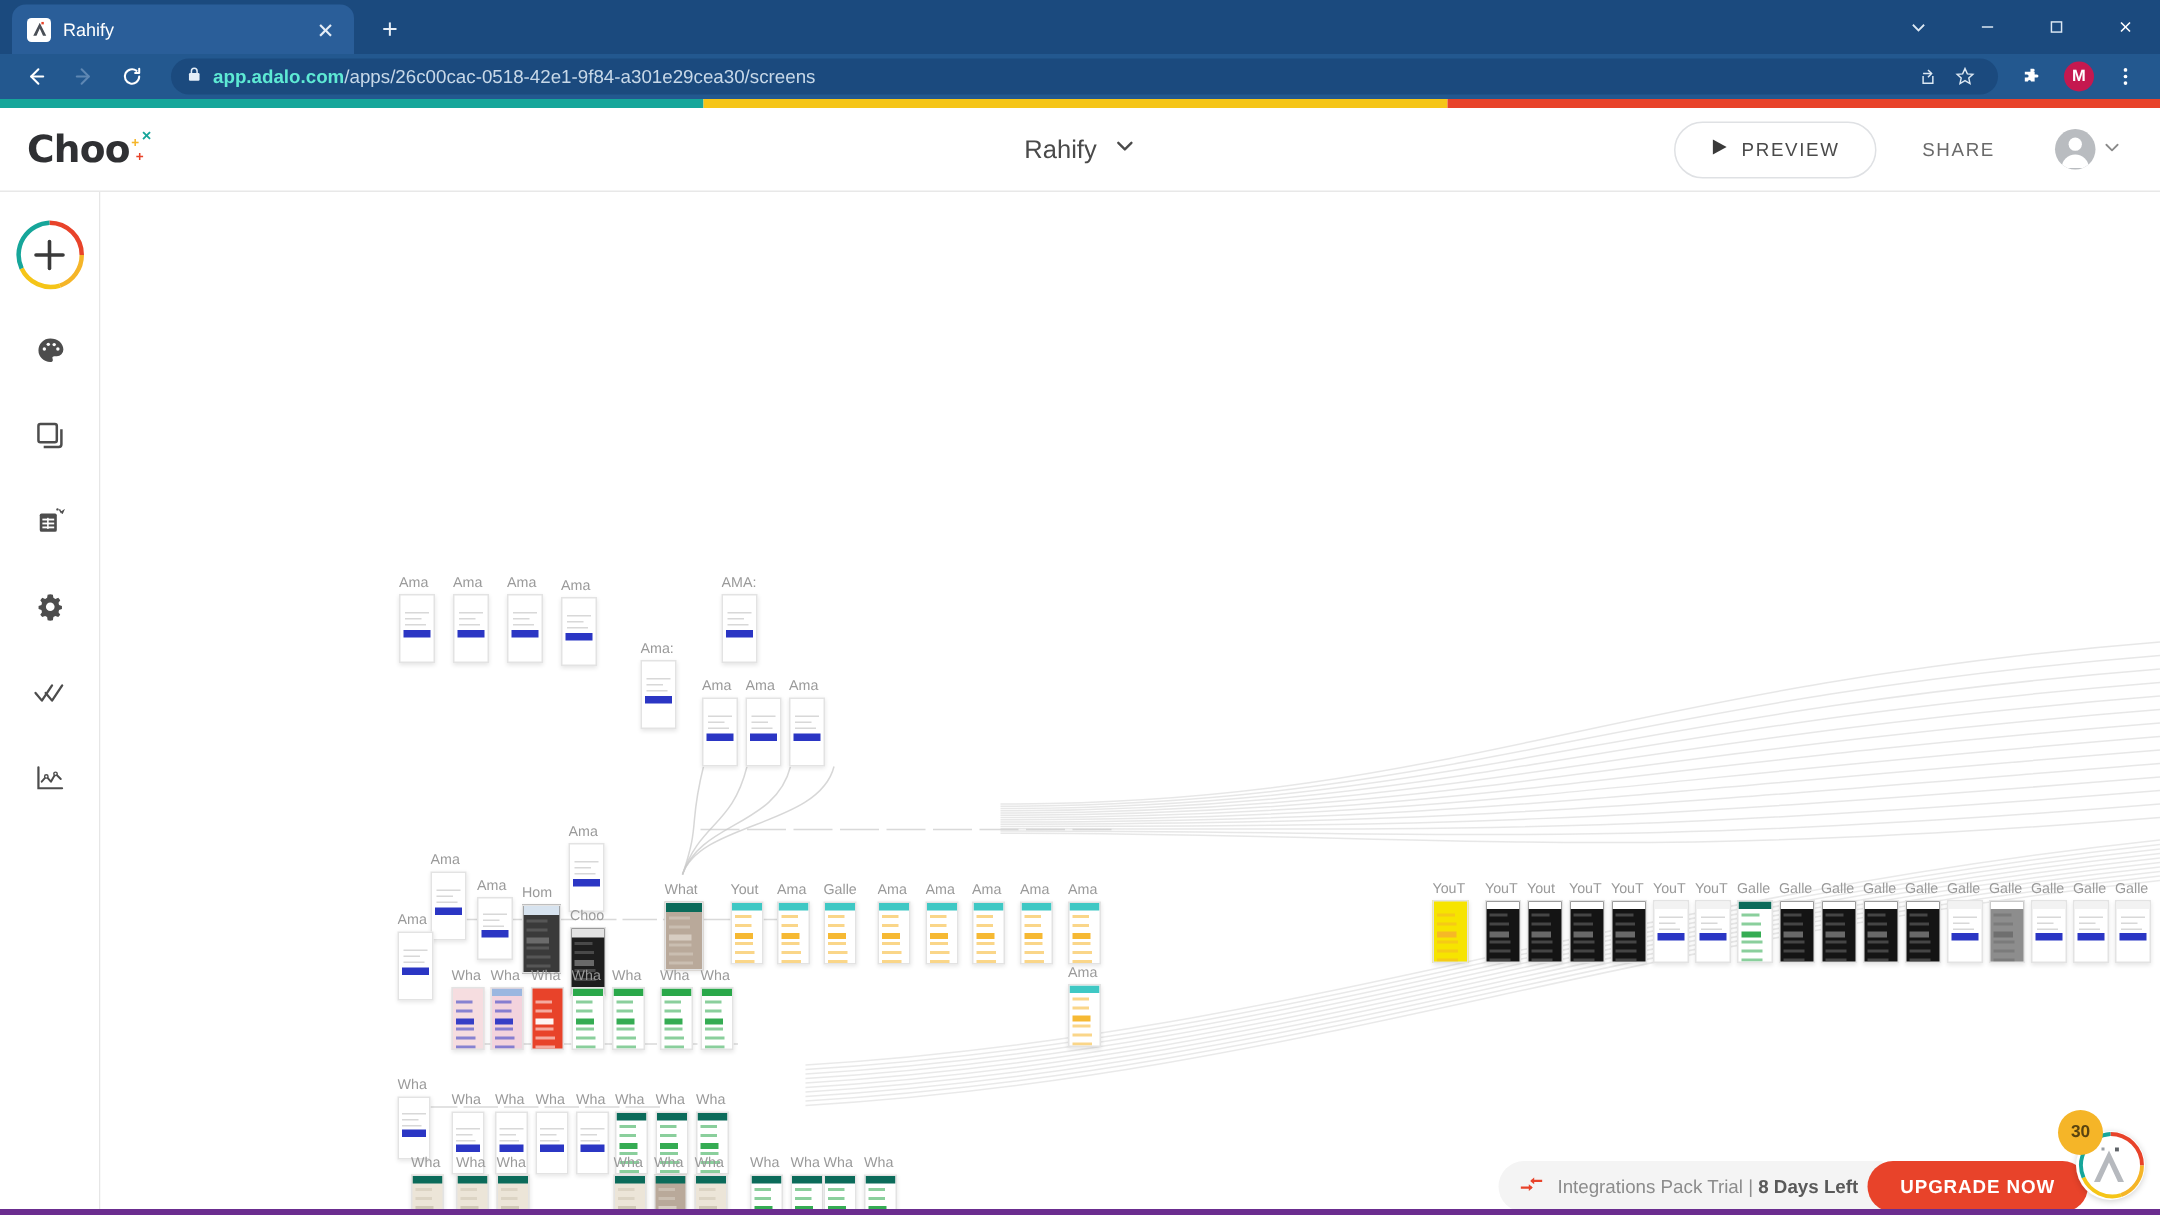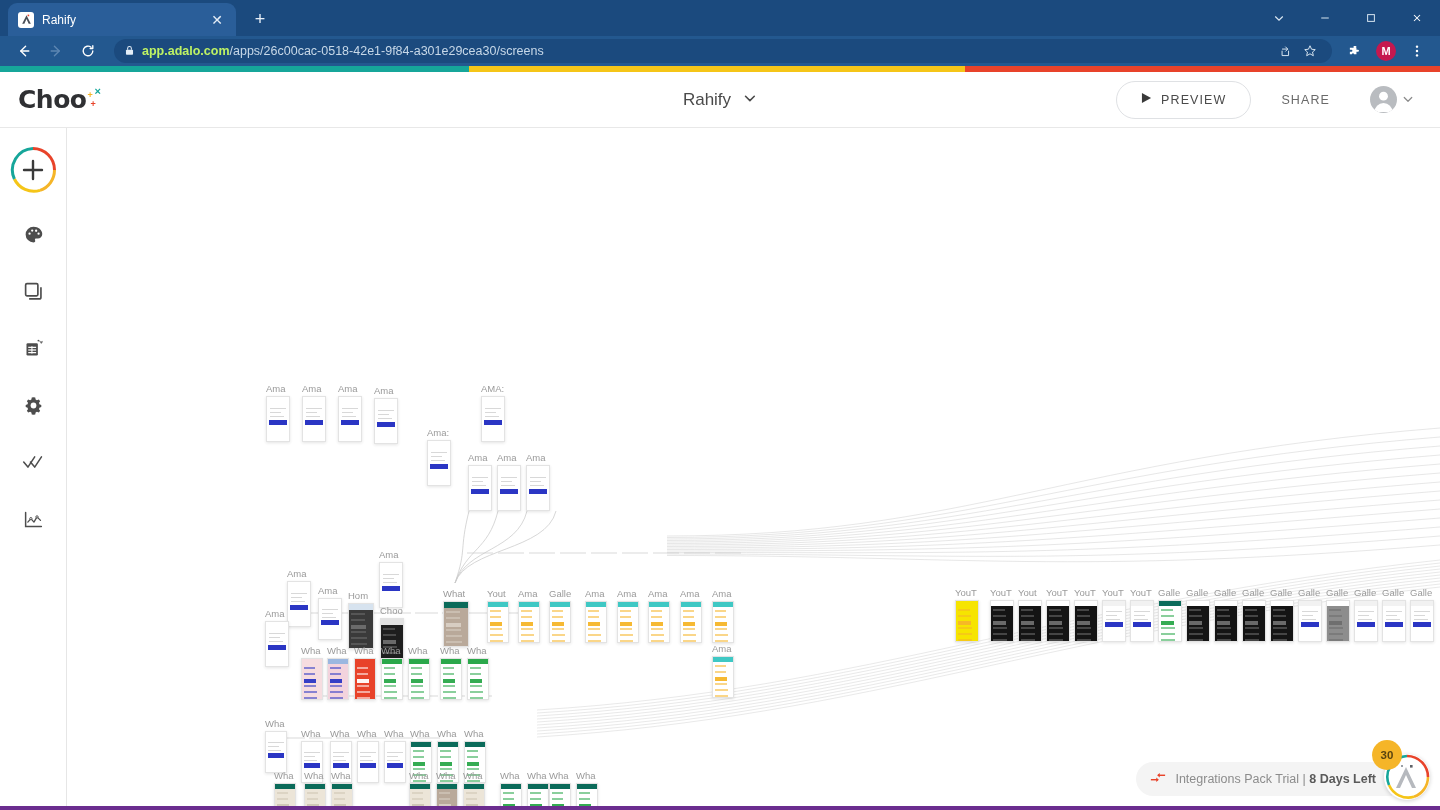--- a/index.html
+++ b/index.html
@@ -85,21 +85,21 @@
     padding: 0 10px; gap: 7px;
     margin: 0 6px 0 8px;
     min-width: 0;
   }
   .lock-icon { flex: 0 0 auto; }
   .url-text {
     font-size: 12.5px; color: #c7d8e8;
     white-space: nowrap; overflow: hidden;
     flex: 1 1 auto;
   }
-  .url-text b { color: #bef264; font-weight: 700; }
+  .url-text b { color: #5eead4; font-weight: 700; }
   .omni-icons { display: flex; align-items: center; gap: 2px; }
   .omni-ico {
     width: 24px; height: 24px;
     display: flex; align-items: center; justify-content: center;
     color: #e4eef8; font-size: 13px; cursor: pointer;
   }
   .tb-ico {
     width: 26px; height: 26px;
     display: flex; align-items: center; justify-content: center;
     color: #ffffff; font-size: 14px; cursor: pointer;
@@ -236,21 +236,21 @@
     display: block; height: 1px; background: #d8d8d8;
     margin-bottom: 3px;
   }
   .blue-bar {
     position: absolute; left: 10%; right: 10%;
     background: #2b36c4; height: 5px;
   }
 
   .trial-bar {
     position: absolute;
-    right: 48px; bottom: 14px;
+    right: 48px; bottom: 2px;
     display: flex; align-items: flex-end;
     z-index: 30;
   }
   .trial-pill {
     background: #f4f4f4;
     border-radius: 17px 0 0 17px;
     height: 34px;
     display: flex; align-items: center;
     gap: 9px; padding: 0 16px 0 14px;
     font-size: 12.5px; color: #8c8c8c;
@@ -1343,20 +1343,21 @@
         <span>
           <svg width="16" height="13" viewBox="0 0 18 14">
             <line x1="1" y1="9.5" x2="9" y2="9.5" stroke="#e8432a" stroke-width="1.6"></line>
             <path d="M7 7 L10 9.5 L7 12" fill="#e8432a"></path>
             <line x1="17" y1="4.5" x2="9" y2="4.5" stroke="#e8432a" stroke-width="1.6"></line>
             <path d="M11 2 L8 4.5 L11 7" fill="#e8432a"></path>
           </svg>
         </span>
         <span><span id="tr-pre">Integrations Pack Trial | </span><b id="tr-days">8 Days Left</b></span>
       </div>
+      <div class="upgrade-btn">UPGRADE NOW</div>
     </div>
 
     <div class="help-widget">
       <div class="help-badge">30</div>
       <div class="help-ring">
         <svg width="46" height="46" viewBox="0 0 46 46">
           <circle cx="23" cy="23" r="21" fill="#ffffff"></circle>
           <path d="M23 2 A21 21 0 0 1 44 23" stroke="#e8432a" stroke-width="2.6" fill="none"></path>
           <path d="M44 23 A21 21 0 0 1 30 42.8" stroke="#f5b528" stroke-width="2.6" fill="none"></path>
           <path d="M30 42.8 A21 21 0 0 1 5 31" stroke="#f5c518" stroke-width="2.6" fill="none"></path>

